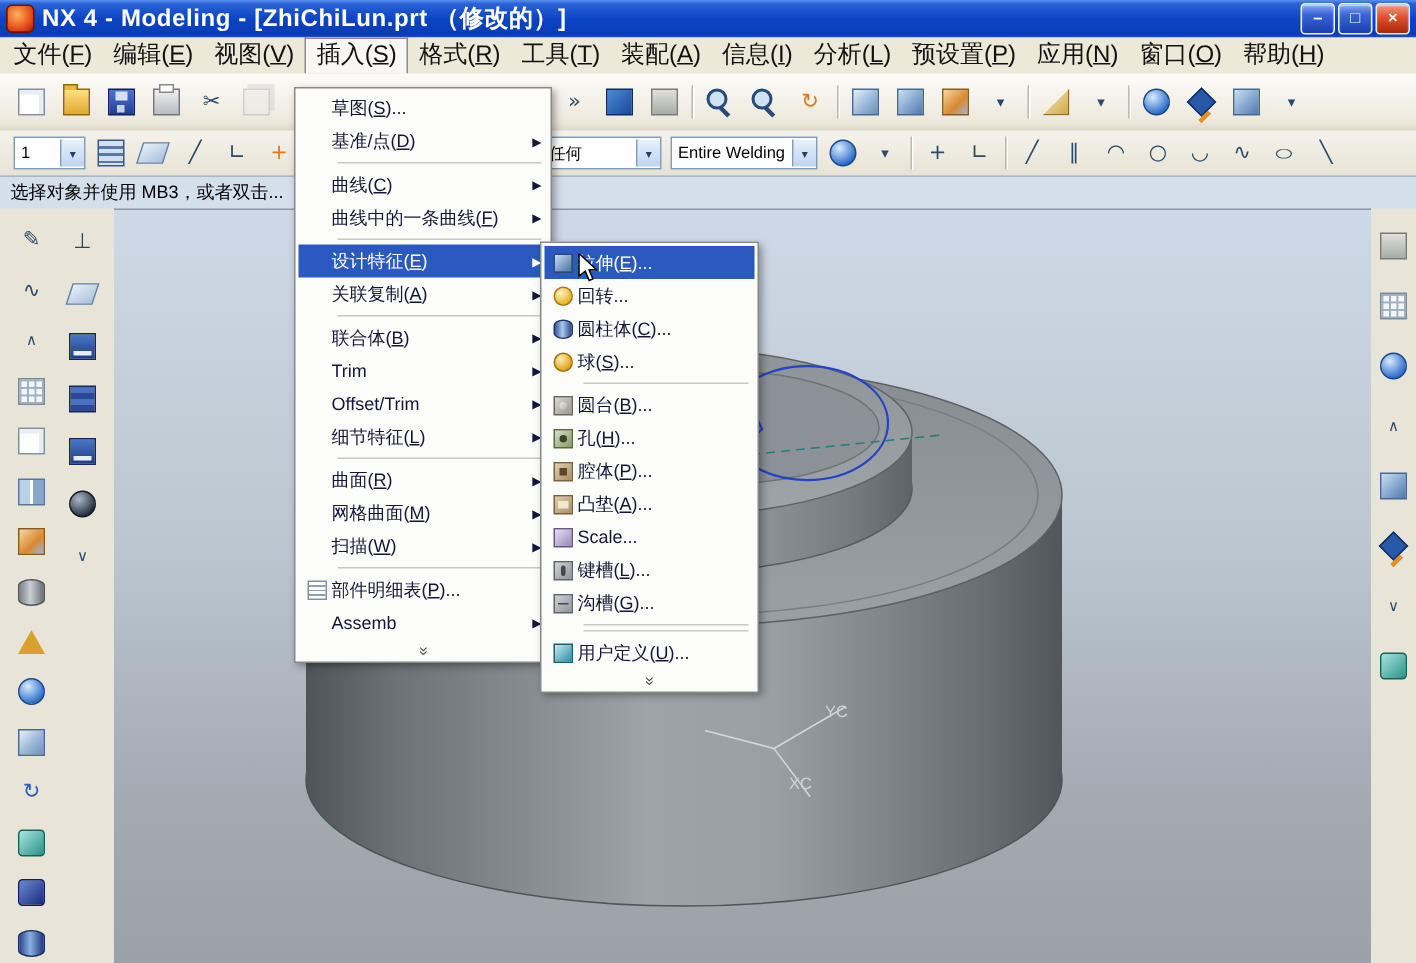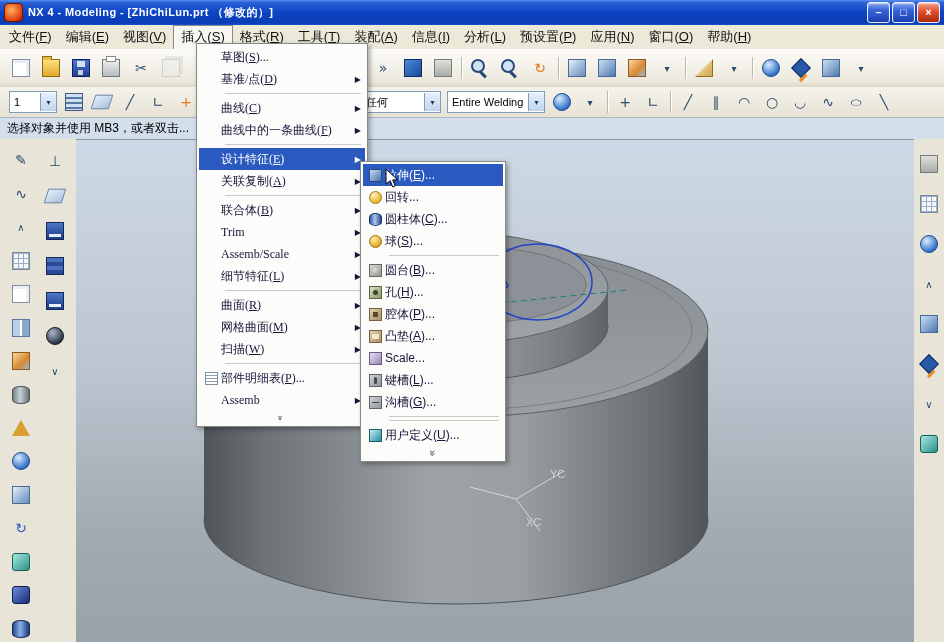--- a/index.html
+++ b/index.html
@@ -4,30 +4,30 @@
 <style>
   html,body{margin:0;padding:0;}
   #app{position:relative;width:944px;height:642px;overflow:hidden;background:#ece9d8;
        font-family:"Liberation Sans","DejaVu Sans",sans-serif;user-select:none;}
 
   
   .titlebar{position:absolute;top:0;left:0;right:0;height:25px;display:flex;align-items:center;
     padding:0 4px;background:linear-gradient(180deg,#5a90ee 0%,#2a62d8 10%,#0c44c4 50%,#0a3cb4 92%,#1c50cc 100%);}
   .nx-logo{width:17px;height:17px;border-radius:4px;margin-right:5px;border:1px solid #701000;
     background:radial-gradient(circle at 38% 35%,#ffb060,#e04010 70%,#901800);}
-  .title-text{color:#fff;font-weight:bold;font-size:11px;letter-spacing:.4px;flex:1;white-space:nowrap;overflow:hidden;}
+  .title-text{color:#fff;font-weight:bold;font-size:16px;letter-spacing:.4px;flex:1;white-space:nowrap;overflow:hidden;}
   .win-controls{display:flex;gap:2px;}
   .winbtn{width:21px;height:19px;border-radius:3px;border:1px solid #e8f0ff;display:flex;align-items:center;justify-content:center;
     color:#fff;font-size:11px;font-weight:bold;line-height:1;
     background:linear-gradient(180deg,#8cacf0 0%,#3a66d8 35%,#1a3eb0 100%);box-shadow:inset 0 1px 1px rgba(255,255,255,.6);}
   .winbtn.close{background:linear-gradient(180deg,#f0a088 0%,#e0502c 45%,#a82808 100%);}
 
   
   .menubar{position:absolute;top:25px;left:0;right:0;height:24px;background:#ece9d8;border-bottom:1px solid #dcd8ca;
-    display:flex;align-items:stretch;padding-left:2px;font-size:13px;}
+    display:flex;align-items:stretch;padding-left:2px;font-size:16px;}
   .mb-item{padding:0 7px;line-height:23px;color:#111;}
   .mb-item.open{background:#f8f7f4;border:1px solid #8a8a8a;border-bottom:none;line-height:21px;}
 
   
   .tb-row1{position:absolute;top:49px;left:0;right:0;height:38px;display:flex;align-items:center;padding-left:6px;
     background:linear-gradient(180deg,#fdfcf9,#ece8dc 85%,#ddd8c8);border-bottom:1px solid #cdc8b8;}
   .tb-row2{position:absolute;top:87px;left:0;right:0;height:30px;display:flex;align-items:center;padding-left:6px;
     background:linear-gradient(180deg,#f6f3ec,#e6e2d4);border-bottom:1px solid #c4bfae;}
   .tb-group{display:flex;align-items:center;}
   .tbtn{width:28px;height:28px;display:flex;align-items:center;justify-content:center;border:1px solid transparent;border-radius:2px;}
@@ -49,21 +49,21 @@
     display:flex;flex-direction:column;align-items:center;gap:14px;padding-top:12px;}
   .right-tools .tbtn{width:24px;height:24px;}
 
   
   .viewport{position:absolute;top:139px;left:76px;right:30px;bottom:0;overflow:hidden;border-top:1px solid #8c98a6;
     background:linear-gradient(180deg,#cdd9e6 0%,#bcc6d0 45%,#a2aab2 78%,#99a1a9 100%);text-align:right;}
 
   
   .menu-panel{position:absolute;background:#fcfcfa;border:1px solid #888;box-shadow:2px 2px 5px rgba(0,0,0,.35);
     padding:2px;font-size:12px;z-index:40;}
-  #insert-menu{left:196px;top:43px;width:166px;font-family:Liberation Serif, serif;}
+  #insert-menu{left:196px;top:58px;width:166px;}
   #design-submenu{left:360px;top:161px;width:140px;z-index:45;}
   .m-item{height:22px;display:flex;align-items:center;padding:0 2px;color:#15153a;white-space:nowrap;}
   .m-item.hl{background:#2a5ac0;color:#fff;}
   .m-icon{width:20px;height:16px;flex:0 0 20px;display:flex;align-items:center;justify-content:center;}
   .m-label{flex:1;overflow:hidden;}
   .m-arrow{width:12px;font-size:8px;text-align:right;padding-right:2px;}
   .m-sep{border-top:1px solid #c8c8c4;margin:3px 4px 3px 26px;}
   .m-chevron{height:13px;text-align:center;color:#444;}
   .m-chevron .rot{display:inline-block;transform:rotate(90deg);font-size:11px;line-height:10px;}
 
@@ -520,21 +520,21 @@
         <span class="m-label">联合体(<u>B</u>)</span>
         <span class="m-arrow">▶</span>
       </div>
       <div class="m-item">
         <span class="m-icon"></span>
         <span class="m-label">Trim</span>
         <span class="m-arrow">▶</span>
       </div>
       <div class="m-item">
         <span class="m-icon"></span>
-        <span class="m-label">Assemb/Scale</span>
+        <span class="m-label">Offset/Trim</span>
         <span class="m-arrow">▶</span>
       </div>
       <div class="m-item">
         <span class="m-icon"></span>
         <span class="m-label">细节特征(<u>L</u>)</span>
         <span class="m-arrow">▶</span>
       </div>
       <div class="m-sep"></div>
       <div class="m-item">
         <span class="m-icon"></span>

